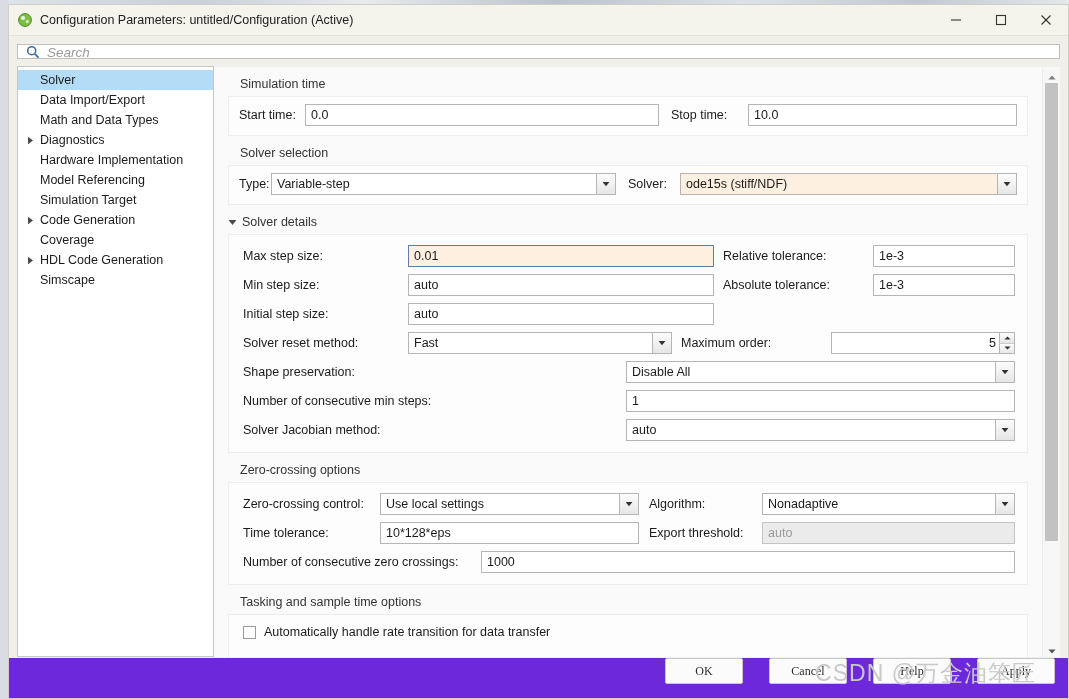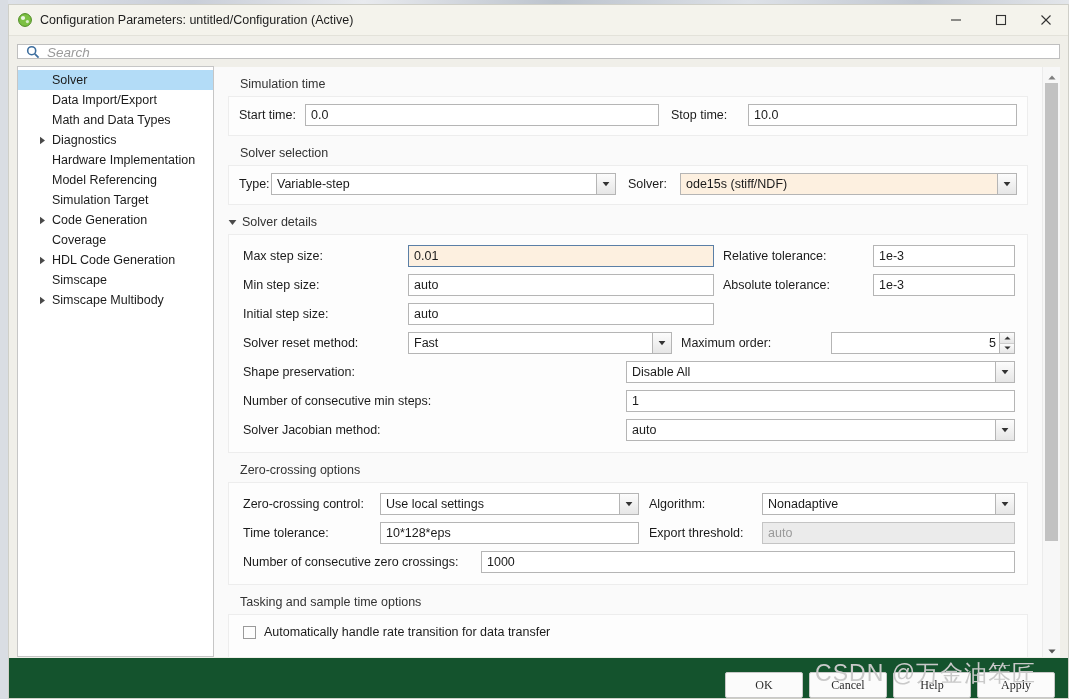--- a/index.html
+++ b/index.html
@@ -109,21 +109,21 @@
     background: #ffffff;
     border: 1px solid #c6c6c6;
     box-sizing: border-box;
     padding-top: 3px;
     overflow: hidden;
   }
   .tree-item {
     height: 20px;
     display: flex;
     align-items: center;
-    padding-left: 18px;
+    padding-left: 6px;
     font-size: 12.5px;
     color: #1b1b1b;
     white-space: nowrap;
   }
   .tree-item.selected { background: #b3dcf7; }
   .tree-arrow {
     width: 13px;
     flex: 0 0 auto;
     display: flex;
     align-items: center;
@@ -306,26 +306,26 @@
     border: 1px solid #9a9a9a;
     box-sizing: border-box;
     flex: 0 0 auto;
   }
   .cblabel { font-size: 12.5px; color: #1b1b1b; white-space: nowrap; }
 
   
   .footer {
     flex: 0 0 auto;
     height: 40px;
-    background: #14532d;
-    display: flex;
-    align-items: flex-end;
+    background: #6d28d9;
+    display: flex;
+    align-items: flex-start;
     justify-content: flex-end;
     padding-right: 13px;
-    gap: 6px;
+    gap: 26px;
     position: relative;
     border-top: 1px solid #f0efe9;
   }
   .fbtn {
     width: 76px;
     height: 24px;
     background: #fbfbfb;
     border: 1px solid #c8c8c8;
     border-radius: 2px;
     font-size: 12px;
@@ -459,28 +459,20 @@
             <svg width="7" height="9" viewBox="0 0 7 9">
                 <polygon points="1,0.8 6,4.5 1,8.2" fill="#4a4a4a"></polygon>
               </svg>
           </span>
           <span class="tree-label">HDL Code Generation</span>
         </div>
         <div class="tree-item">
           <span class="tree-arrow empty"></span>
           <span class="tree-label">Simscape</span>
         </div>
-        <div class="tree-item">
-          <span class="tree-arrow">
-            <svg width="7" height="9" viewBox="0 0 7 9">
-                <polygon points="1,0.8 6,4.5 1,8.2" fill="#4a4a4a"></polygon>
-              </svg>
-          </span>
-          <span class="tree-label">Simscape Multibody</span>
-        </div>
       </div>
 
       <div class="content-outer">
         <div class="content">
 
           <div class="sec-title">Simulation time</div>
           <div class="panel">
             <div class="row">
               <span class="lbl" style="width:66px">Start time:</span>
               <div class="field" style="width:354px">0.0</div>

